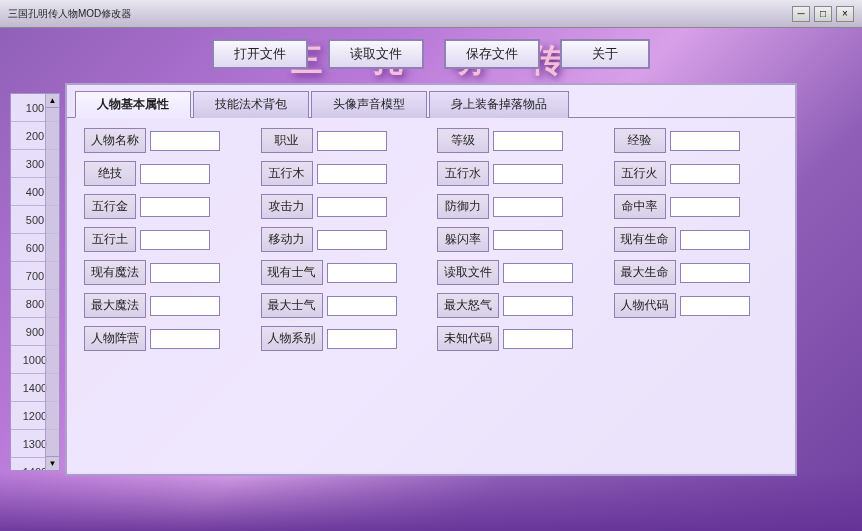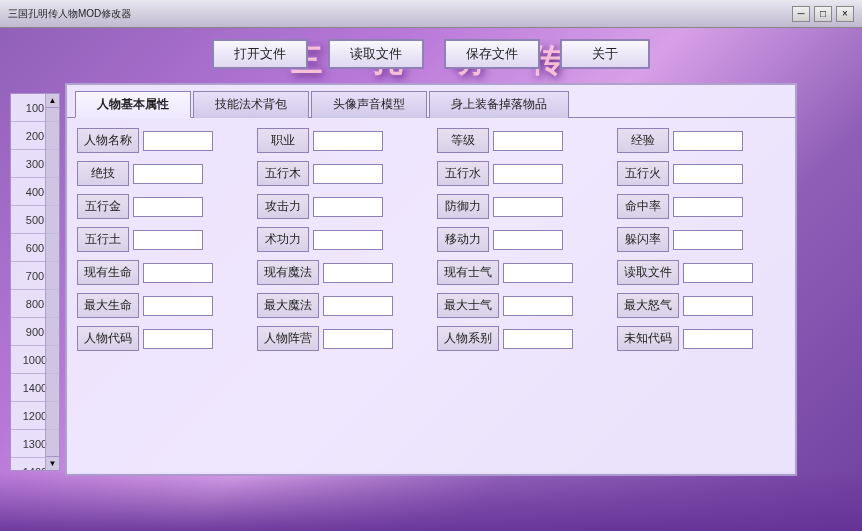--- a/index.html
+++ b/index.html
@@ -178,21 +178,21 @@
       font-family: 'SimSun', sans-serif;
     }
     .tab.active {
       background: linear-gradient(to bottom, #f8f5ff, #eee8ff);
       border-bottom: 1px solid #f0ecff;
       font-weight: bold;
     }
 
     
     .tab-content {
-      padding: 10px 10px;
+      padding: 10px 17px;
       border-top: 1px solid #9080b8;
       margin-top: -1px;
     }
 
     
     .form-grid {
       display: grid;
       grid-template-columns: repeat(4, 1fr);
       gap: 8px 12px;
     }
@@ -347,24 +347,20 @@
           </div>
           <div class="field-group">
             <div class="field-label">命中率</div>
             <input type="text" class="field-input" style="">
           </div>
           <div class="field-group">
             <div class="field-label">五行土</div>
             <input type="text" class="field-input" style="">
           </div>
           <div class="field-group">
-            <div class="field-label">术功力</div>
-            <input type="text" class="field-input" style="">
-          </div>
-          <div class="field-group">
             <div class="field-label">移动力</div>
             <input type="text" class="field-input" style="">
           </div>
           <div class="field-group">
             <div class="field-label">躲闪率</div>
             <input type="text" class="field-input" style="">
           </div>
           <div class="field-group">
             <div class="field-label">现有生命</div>
             <input type="text" class="field-input" style="">

